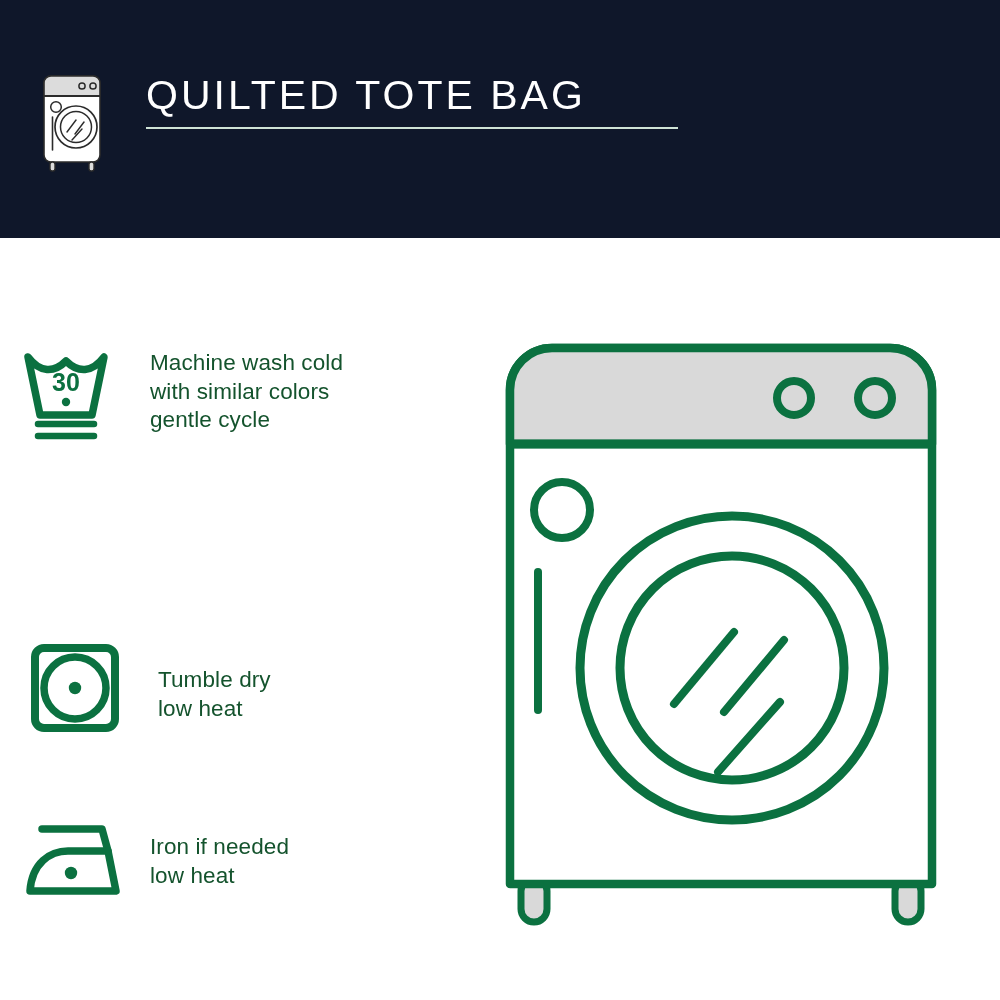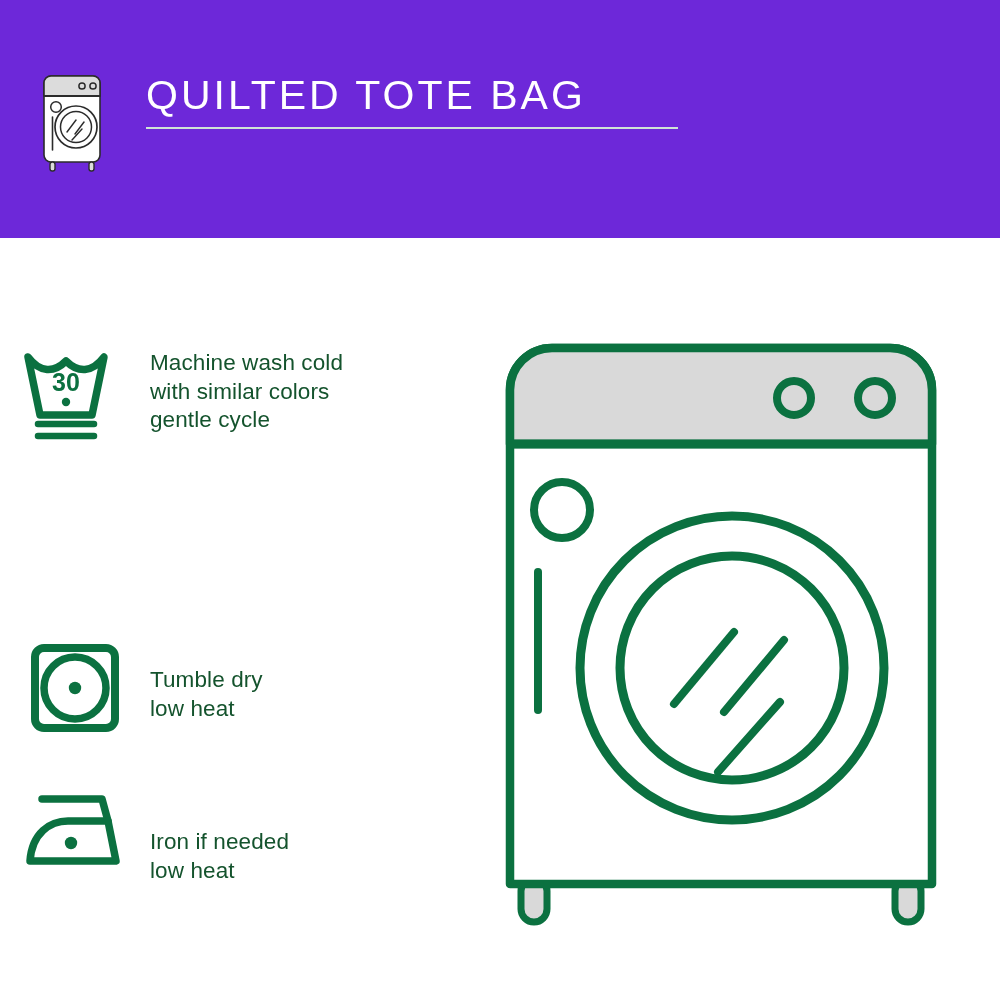--- a/index.html
+++ b/index.html
@@ -21,21 +21,21 @@
     background: #ffffff;
   }
 
   
   .header-band {
     position: absolute;
     left: 0;
     top: 0;
     width: 1000px;
     height: 238px;
-    background: #6d28d9;
+    background: #0f172a;
   }
   .header-icon {
     position: absolute;
     left: 41px;
     top: 70px;
     width: 62px;
     height: 104px;
   }
   .header-text {
     position: absolute;
@@ -80,42 +80,42 @@
   .care-row {
     position: absolute;
     left: 0;
     width: 470px;
     display: flex;
     align-items: flex-start;
   }
   .care-row.r0 { top: 103px; }
   .care-row.r1 { top: 242px; }
   .care-row.r2 { top: 400px; }
-  .care-row.r3 { top: 545px; align-items: flex-end; }
+  .care-row.r3 { top: 575px; }
 
   .care-symbol {
     width: 150px;
     flex: 0 0 150px;
     display: flex;
     justify-content: center;
     align-items: flex-start;
     padding-top: 2px;
   }
   .care-label {
     font-family: "Liberation Sans", sans-serif;
     font-size: 22.5px;
     line-height: 28.5px;
     color: #14532d;
     letter-spacing: 0.1px;
     padding-top: 12px;
     white-space: pre-line;
   }
   .care-row.r0 .care-label { padding-top: 8px; }
   .care-row.r1 .care-label { padding-top: 26px; }
-  .care-row.r2 .care-label { padding-top: 28px; }
+  .care-row.r2 .care-label { padding-top: 28px; margin-left: 8px; }
   .care-row.r3 .care-label { padding-top: 20px; }
 
   
   .machine-art {
     position: absolute;
     left: 492px;
     top: 330px;
     width: 490px;
     height: 610px;
   }

